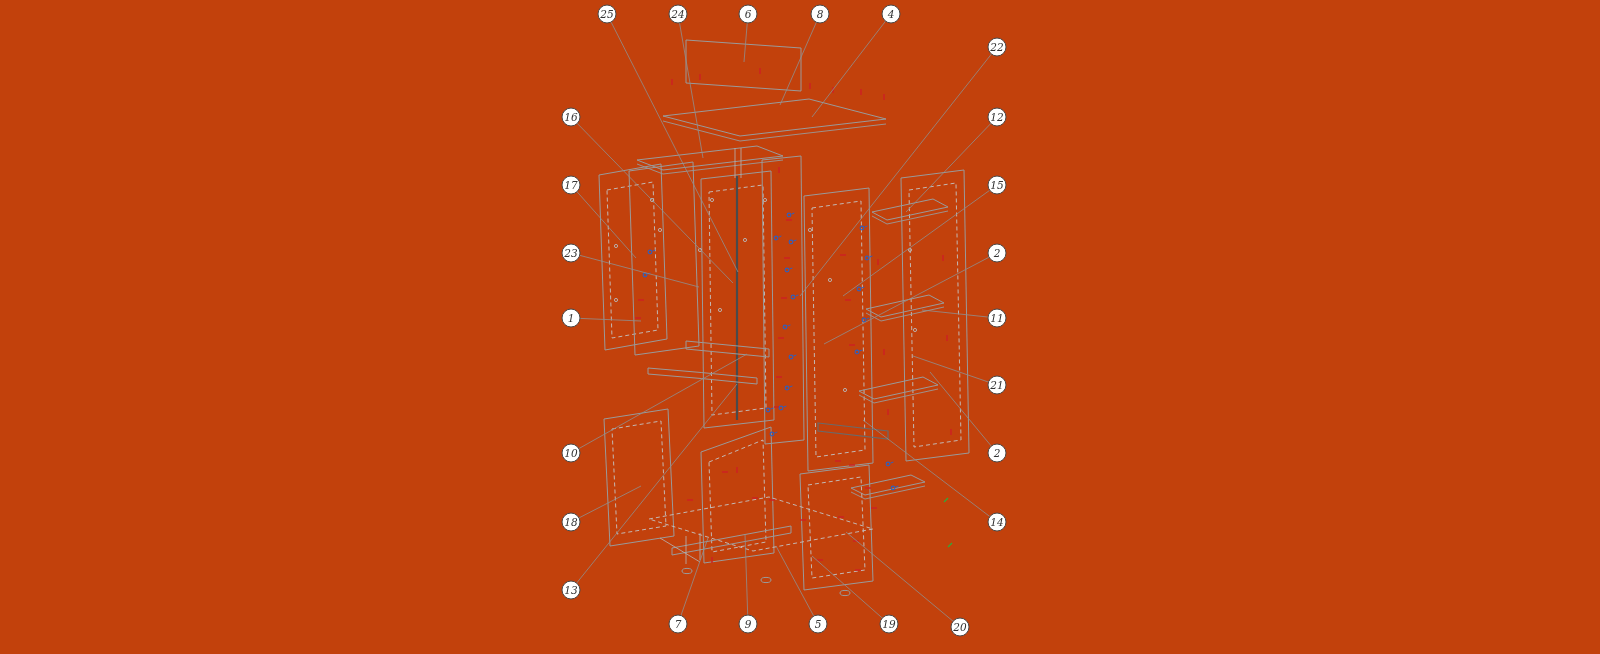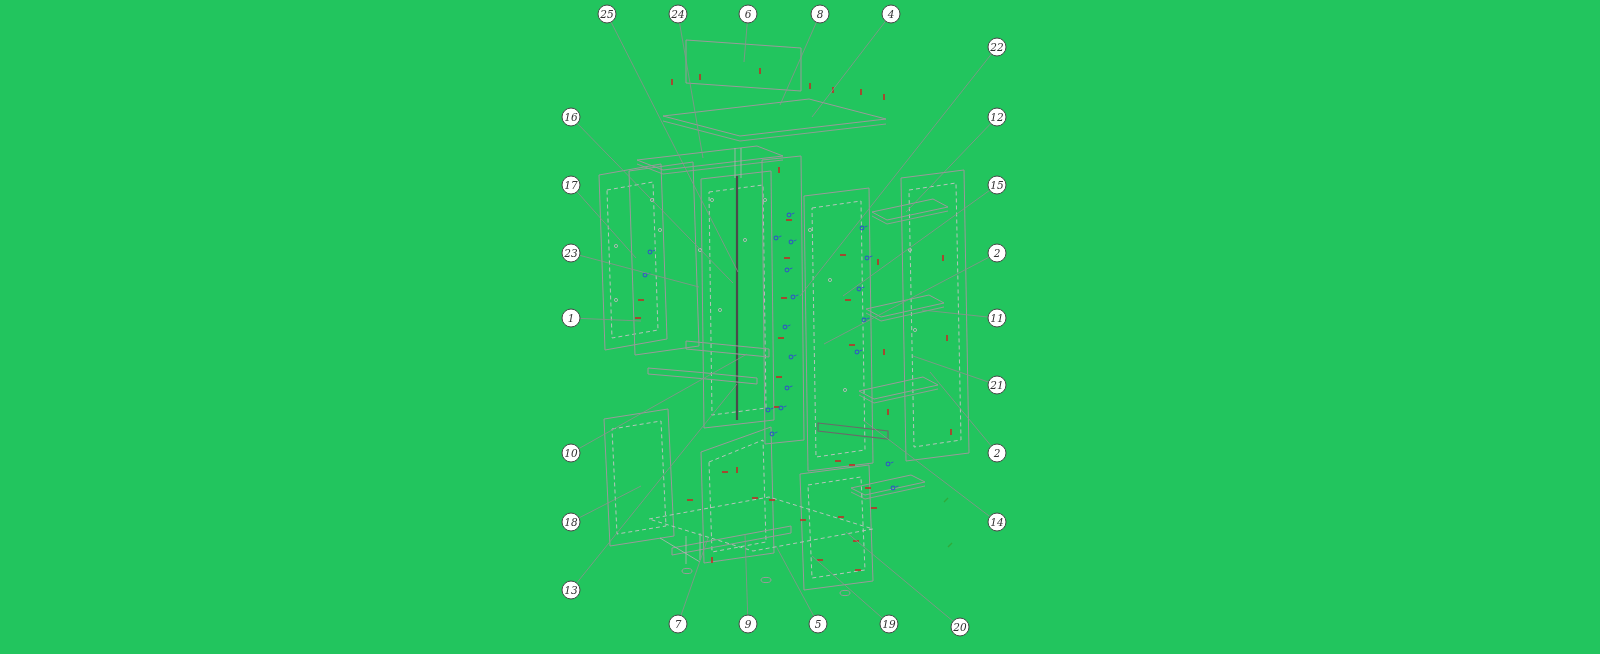--- a/index.html
+++ b/index.html
@@ -1,16 +1,16 @@
 <!DOCTYPE html>
 <html><head>
 <meta charset="utf-8">
 <style>
   html,body{margin:0;padding:0;background:#ffffff;}
-  .stage{position:relative;width:1600px;height:654px;background:#22c55e;overflow:hidden;
+  .stage{position:relative;width:1600px;height:654px;background:#c2410c;overflow:hidden;
          font-family:"DejaVu Serif", serif;}
   svg{position:absolute;left:0;top:0;}
   .panel{fill:none;stroke:#9a9a9a;stroke-width:1;}
   .panel-dark{fill:none;stroke:#6a6a6a;stroke-width:1.2;}
   .hidden-edge{fill:none;stroke:#c4c4c4;stroke-width:0.9;stroke-dasharray:4 3;}
   .edge-line{fill:none;stroke:#9a9a9a;stroke-width:0.9;}
   .rod{stroke:#4a4a4a;stroke-width:2.2;}
   .thin{stroke:#b5b5b5;stroke-width:0.8;fill:none;}
 </style>
 </head>

